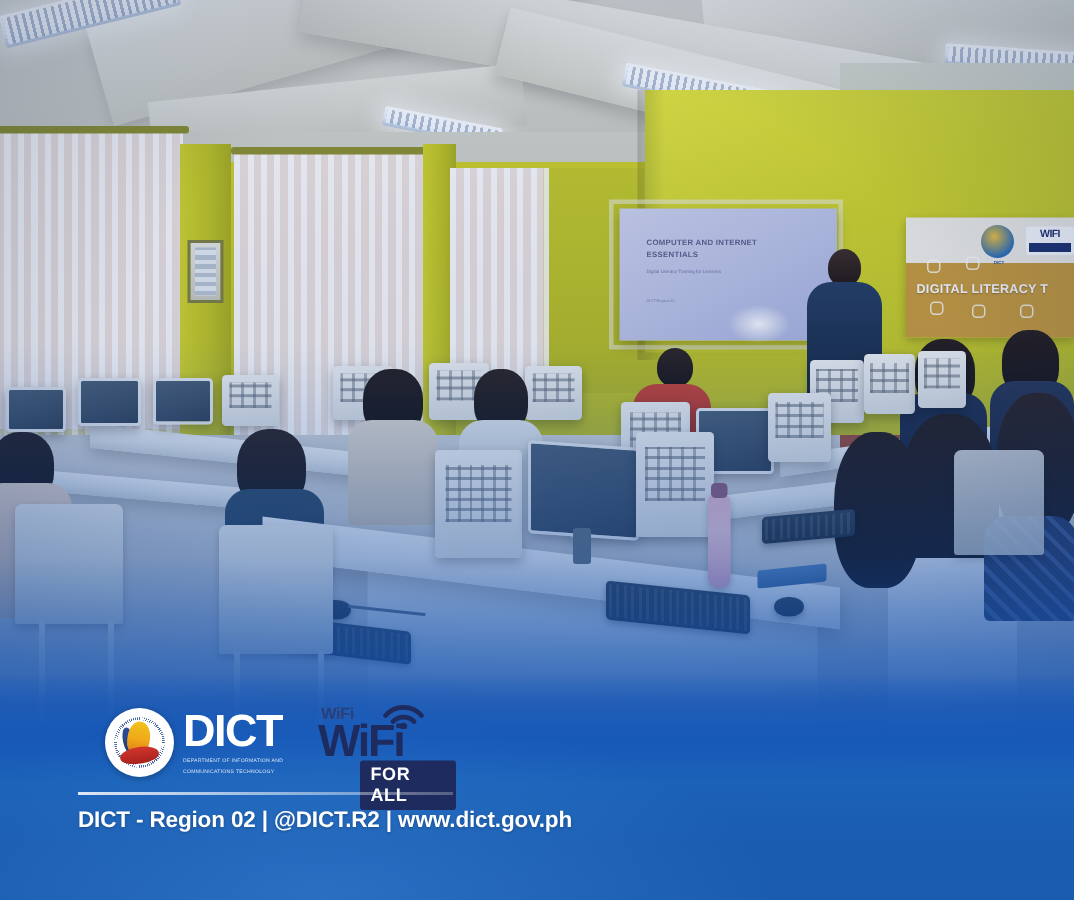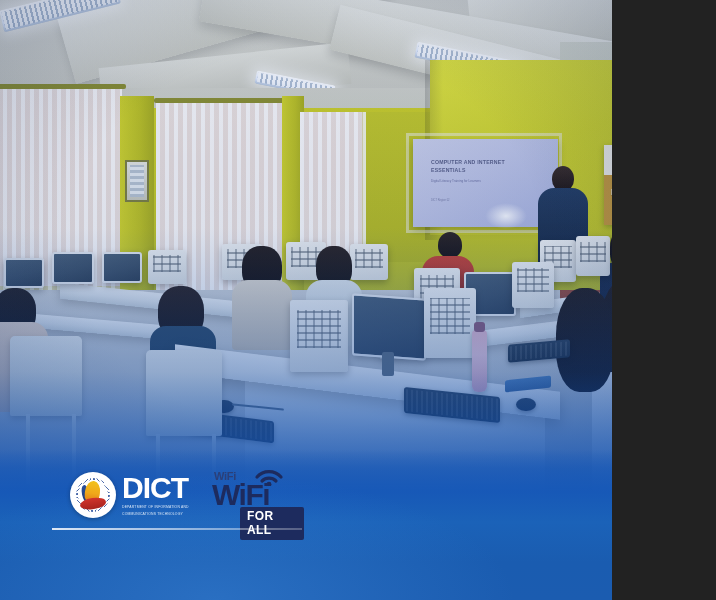--- a/index.html
+++ b/index.html
@@ -1,21 +1,21 @@
 <!DOCTYPE html>
 <html><head>
 <meta charset="utf-8">
 <style>
   * { margin:0; padding:0; box-sizing:border-box; }
   html,body { background:#222; }
   body { font-family:"Liberation Sans", sans-serif; }
 
   .stage {
     position:relative;
-    width:612px; height:600px;
+    width:716px; height:600px;
     overflow:hidden;
     background:#1c3f7a;
   }
 
   
   .photo { position:absolute; inset:0; overflow:hidden; }
 
   
   .ceiling {
     position:absolute; left:0; top:0; width:716px; height:130px;
@@ -618,17 +618,18 @@
         <svg class="wifi-arc" viewBox="0 0 30 22">
           <path d="M3 13 A16 16 0 0 1 27 13" stroke="#1d2b5e" stroke-width="3.2" fill="none" stroke-linecap="round"></path>
           <path d="M8 17 A10 10 0 0 1 22 17" stroke="#1d2b5e" stroke-width="3.2" fill="none" stroke-linecap="round"></path>
           <circle cx="15" cy="20.2" r="2.4" fill="#1d2b5e"></circle>
         </svg>
         <div class="wifi-main">WiFi</div>
         <div class="wifi-forall">FOR ALL</div>
       </div>
 
       <div class="brand-divider"></div>
+      <div class="brand-footer">DICT - Region 02 | @DICT.R2 | www.dict.gov.ph</div>
 
     </div>
   </div>
 
 </div>
 
 </body></html>

